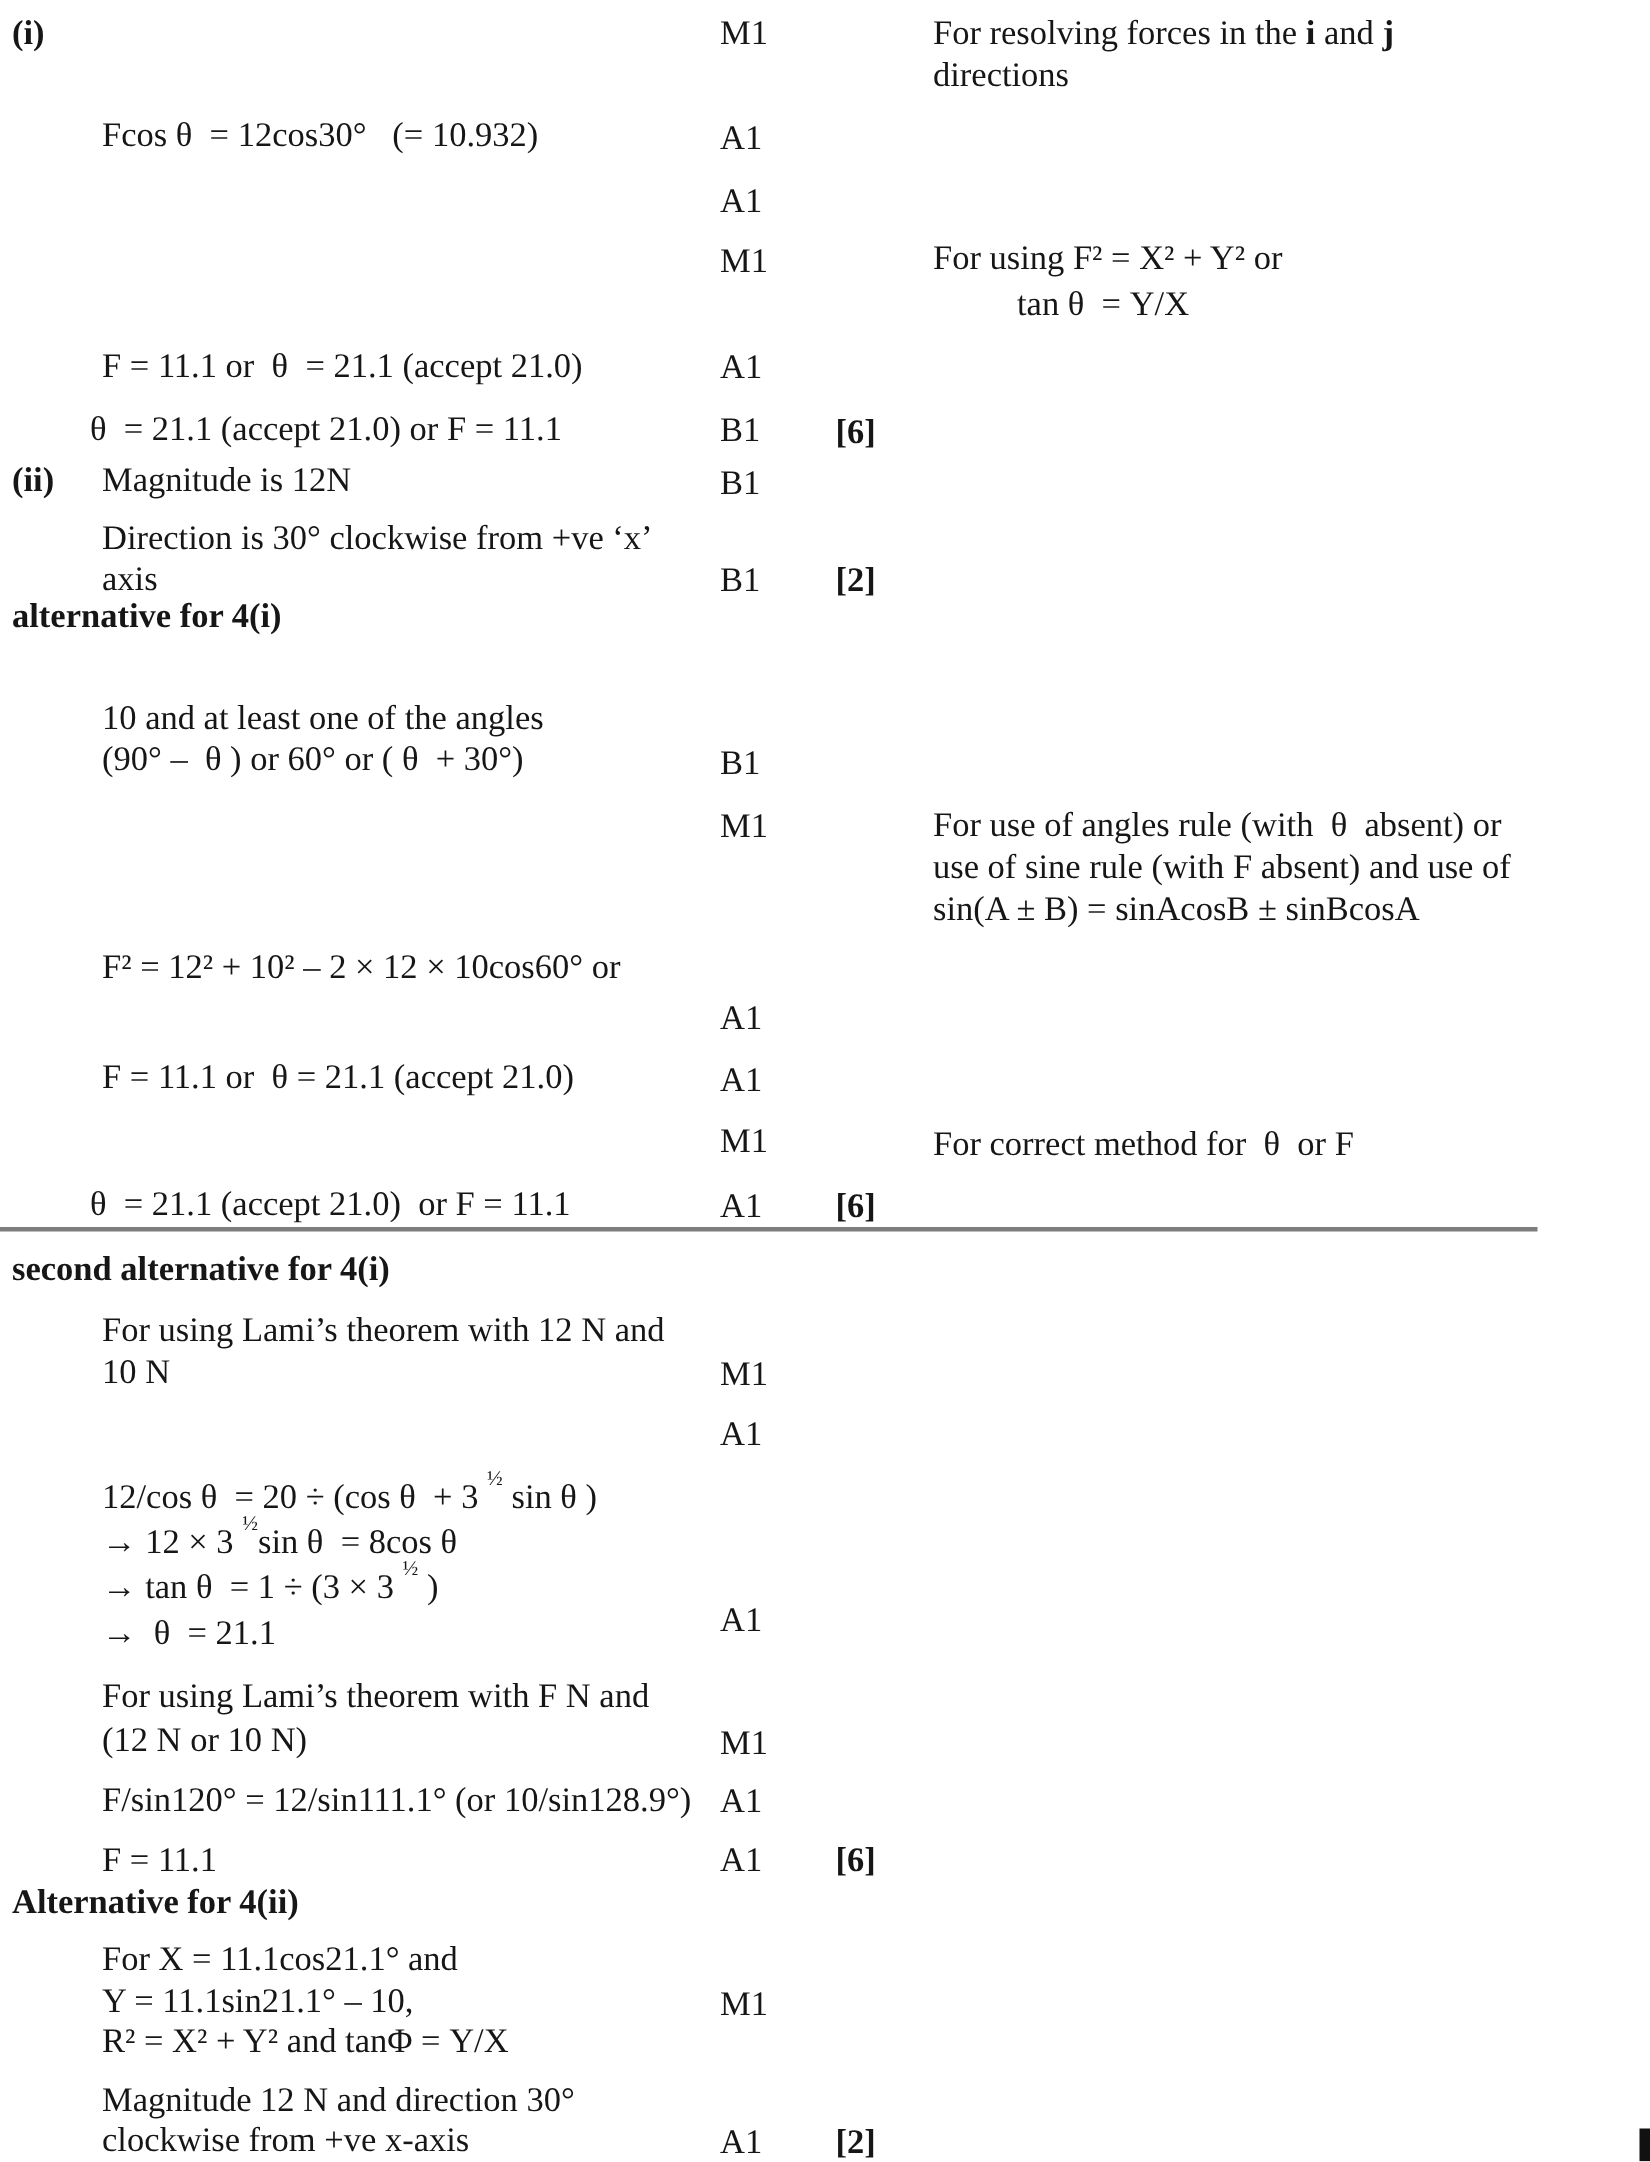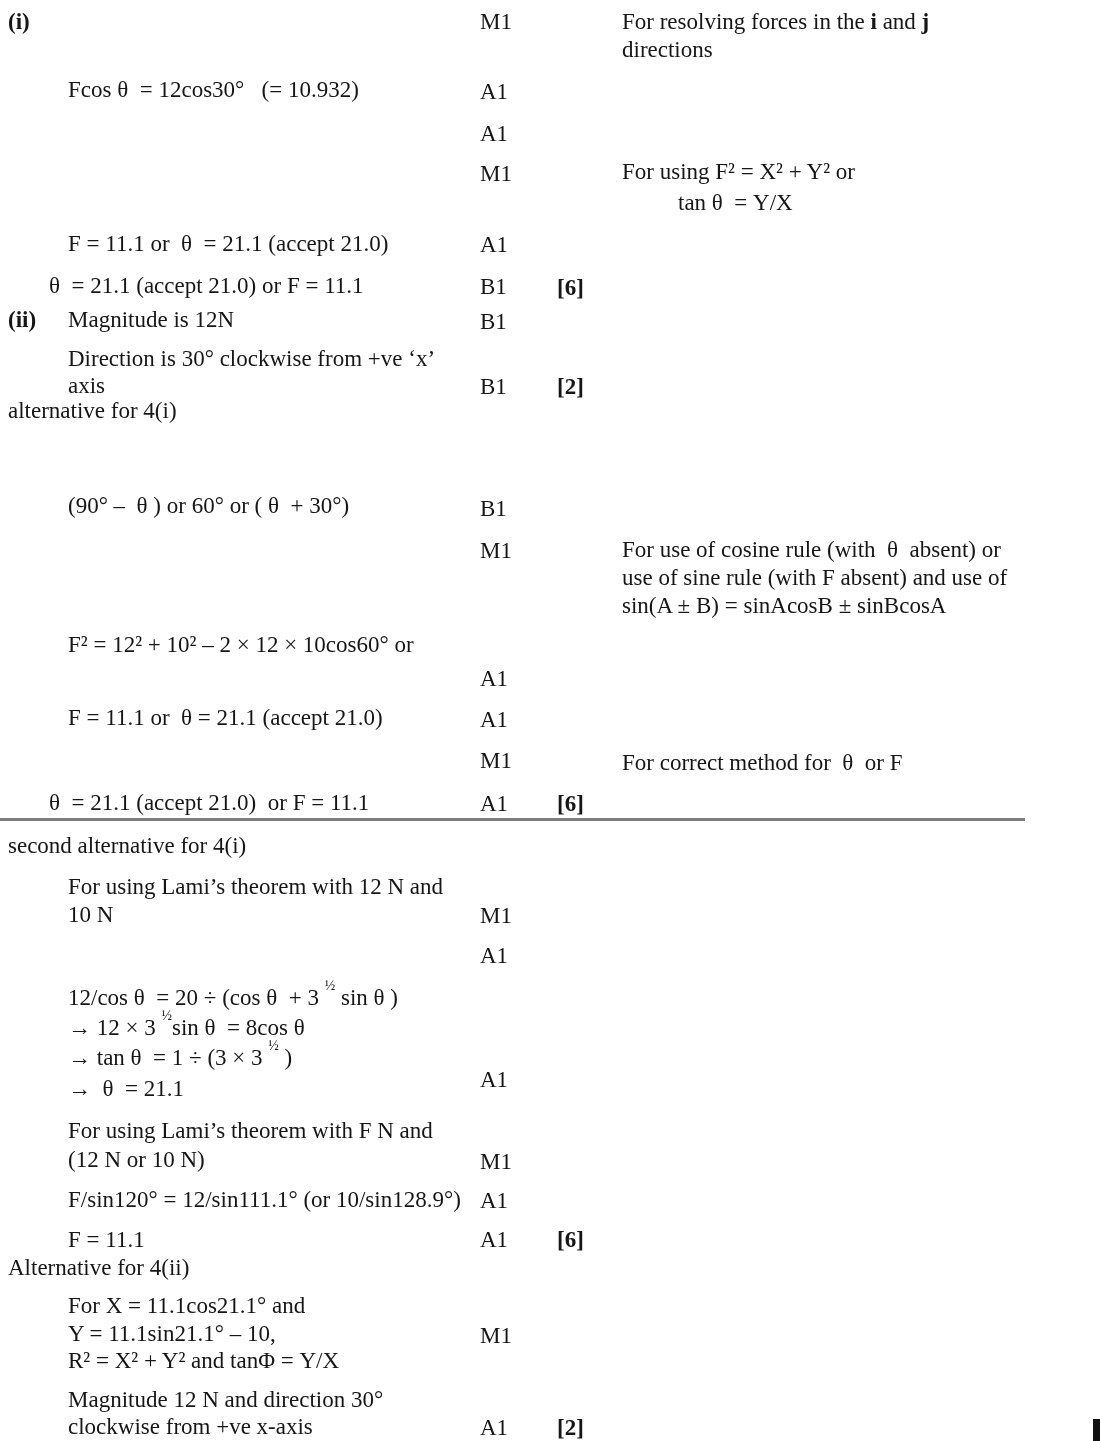--- a/index.html
+++ b/index.html
@@ -14,23 +14,23 @@
   }
   .t {
     position: absolute;
     font-size: 23px;
     line-height: 27px;
     white-space: pre;
     color: #161616;
   }
   .b { font-weight: bold; }
   .work { left: 68px; }
-  .work2 { left: 49px; text-align: center; }
+  .work2 { left: 60px; text-align: center; }
   .partlbl { left: 8px; font-weight: bold; }
-  .heading { left: 8px; font-weight: normal; }
+  .heading { left: 8px; font-weight: bold; }
   .mark { left: 480px; }
   .total { left: 557px; font-weight: bold; }
   .note { left: 622px; }
   .note-ind { left: 678px; }
   sup.half {
     font-size: 14px;
     position: relative;
     top: -0.45em;
     line-height: 0;
   }
@@ -81,25 +81,26 @@
   <div class="t work" style="top:306px">Magnitude is 12N</div>
   <div class="t mark" style="top:308px">B1</div>
 
   <div class="t work" style="top:345px">Direction is 30° clockwise from +ve ‘x’</div>
   <div class="t work" style="top:372px">axis</div>
   <div class="t mark" style="top:373px">B1</div>
   <div class="t total" style="top:373px">[2]</div>
 
   <div class="t heading" style="top:397px">alternative for 4(i)</div>
 
+  <div class="t work" style="top:465px">10 and at least one of the angles</div>
   <div class="t work" style="top:492px">(90° –  θ ) or 60° or ( θ  + 30°)</div>
   <div class="t mark" style="top:495px">B1</div>
 
   <div class="t mark" style="top:537px">M1</div>
-  <div class="t note" style="top:536px">For use of cosine rule (with  θ  absent) or</div>
+  <div class="t note" style="top:536px">For use of angles rule (with  θ  absent) or</div>
   <div class="t note" style="top:564px">use of sine rule (with F absent) and use of</div>
   <div class="t note" style="top:592px">sin(A ± B) = sinAcosB ± sinBcosA</div>
 
   <div class="t work" style="top:631px">F² = 12² + 10² – 2 × 12 × 10cos60° or</div>
   <div class="t mark" style="top:665px">A1</div>
 
   <div class="t work" style="top:704px">F = 11.1 or  θ = 21.1 (accept 21.0)</div>
   <div class="t mark" style="top:706px">A1</div>
 
   <div class="t mark" style="top:747px">M1</div>

